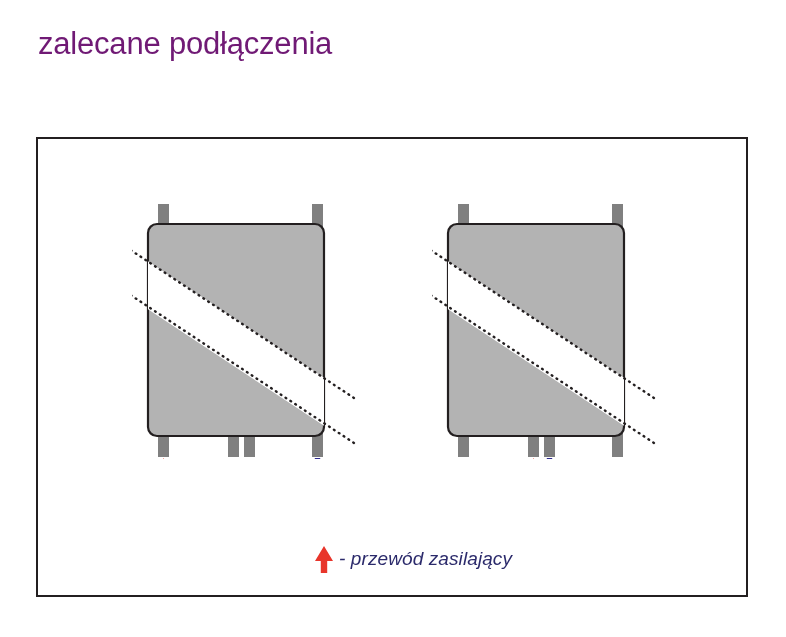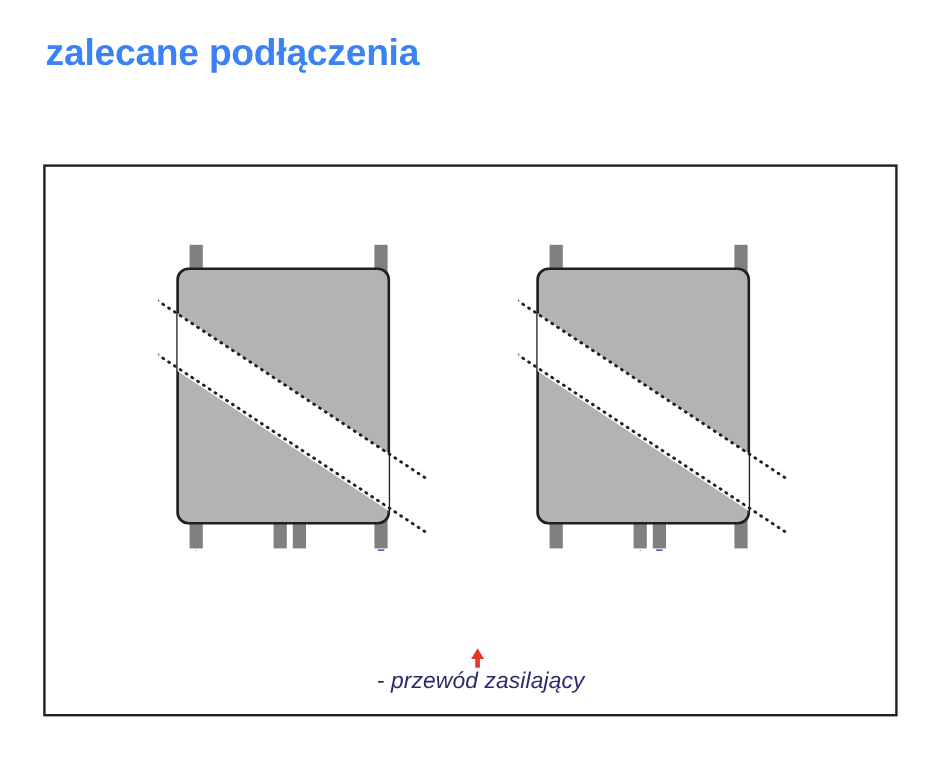--- a/index.html
+++ b/index.html
@@ -13,22 +13,22 @@
     position: relative;
     font-family: "Liberation Sans", sans-serif;
     overflow: hidden;
   }
 
   #page-title {
     position: absolute;
     left: 38px;
     top: 26px;
     font-size: 31px;
-    font-weight: 700;
-    color: #3b82f6;
+    font-weight: 400;
+    color: #701a75;
     letter-spacing: -0.2px;
     white-space: nowrap;
   }
 
   #diagram-frame {
     position: absolute;
     left: 36px;
     top: 137px;
     width: 712px;
     height: 460px;
@@ -60,21 +60,20 @@
     width: 100%;
     height: 50px;
   }
   .legend-item {
     position: absolute;
     top: 0;
     display: flex;
     align-items: center;
     height: 40px;
     white-space: nowrap;
-    flex-direction: column;
   }
   #legend-item-supply { left: 276px; }
   #legend-item-return { left: 496px; }
 
   .legend-arrow-svg { display: block; margin-right: 5px; }
 
   .legend-text {
     font-family: "Liberation Sans", sans-serif;
     font-style: italic;
     font-size: 19px;

